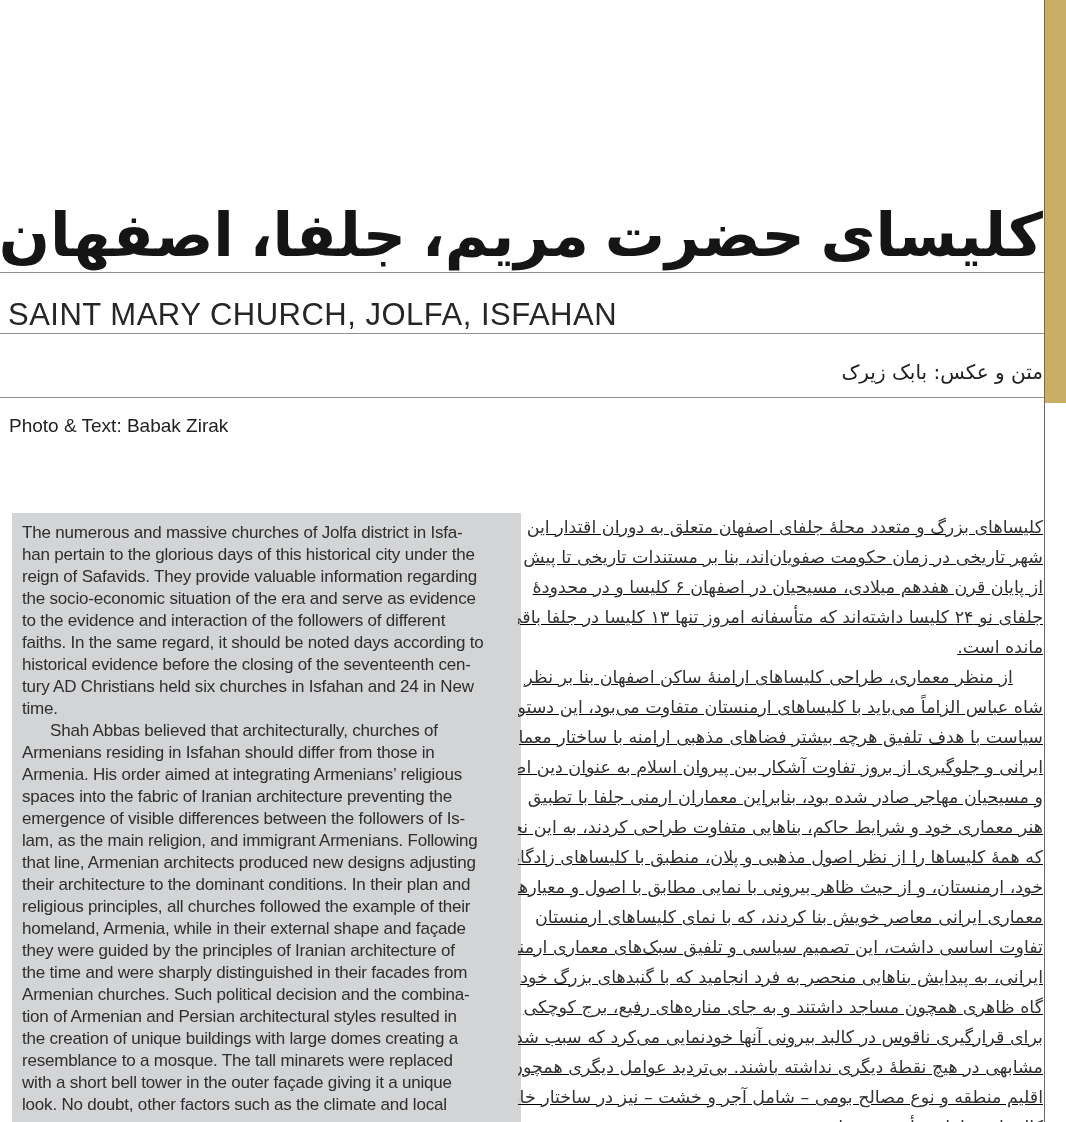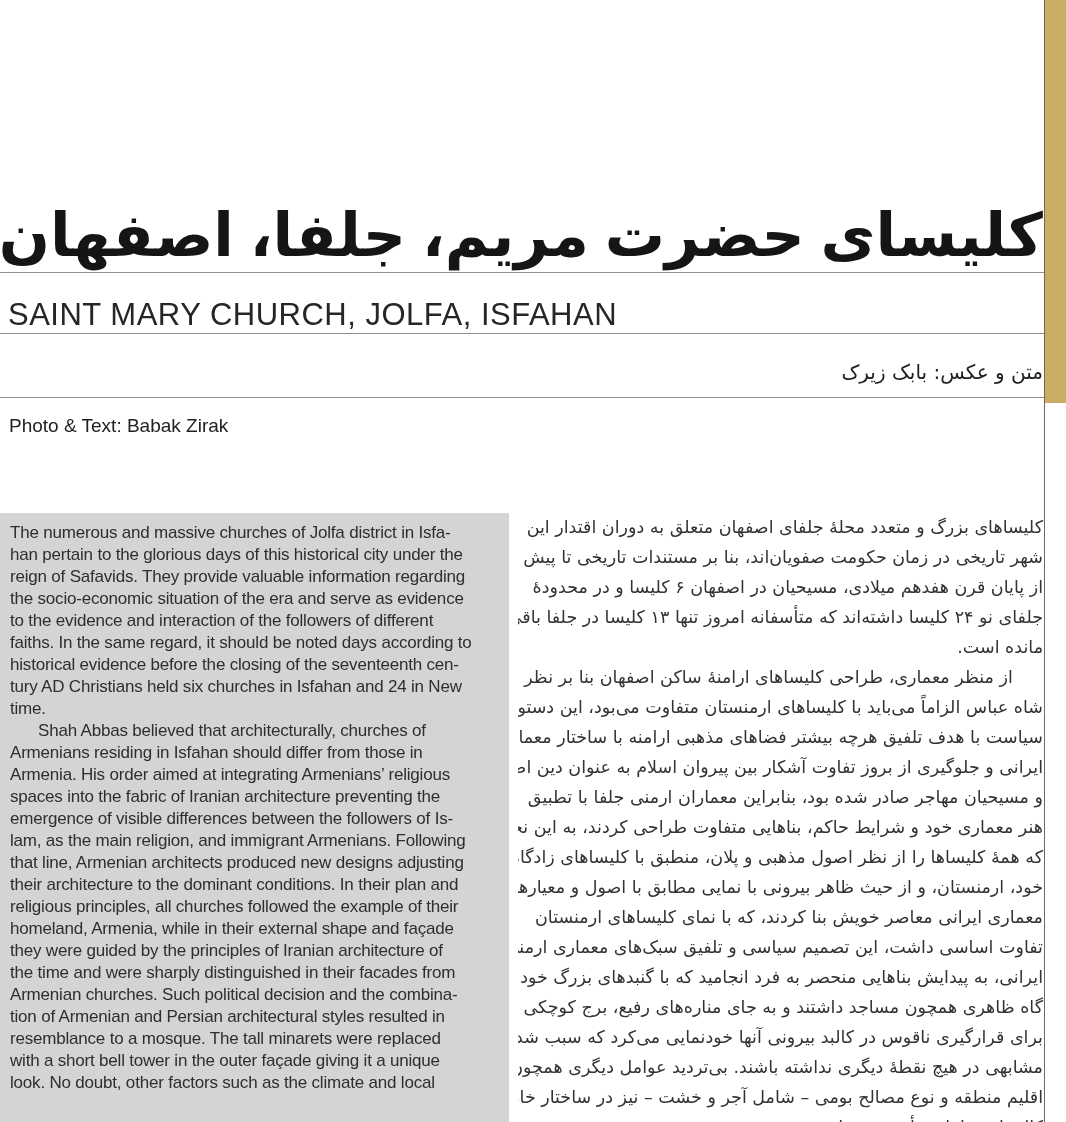--- a/index.html
+++ b/index.html
@@ -29,34 +29,35 @@
     position:absolute;left:9px;top:375px;
     font-size:19px;color:#222;white-space:nowrap;margin-top:40px;
   }
   .byline-fa{
     position:absolute;right:23px;top:360px;
     font-family:"DejaVu Sans",sans-serif;
     font-size:20px;color:#222;direction:rtl;white-space:nowrap;
   }
   
   .en-panel{
-    position:absolute;left:0;top:513px;width:509px;height:609px;
+    position:absolute;left:12px;top:513px;width:509px;height:609px;
     background:#d3d4d6;box-sizing:border-box;
     padding:9px 8px 0 10px;overflow:hidden;
   }
   .en-panel .line{
     font-size:17px;line-height:22px;letter-spacing:-0.2px;
     color:#2e2e2e;white-space:nowrap;
   }
   .en-panel .line.indent{padding-left:28px;}
   
   .fa-col{
     position:absolute;left:518px;top:508px;width:526px;height:614px;
     box-sizing:border-box;padding:4px 1px 0 0;overflow:hidden;
     direction:rtl;
+    text-decoration:underline;
   }
   .fa-col .line{
     font-family:"DejaVu Sans",sans-serif;
     font-size:17.5px;line-height:30px;
     color:#333;white-space:nowrap;text-align:right;
   }
   .fa-col .line.indent{padding-right:24px;text-align:center;}
 </style>
 </head>
 <body>
@@ -90,20 +91,21 @@
       <div class="line">emergence of visible differences between the followers of Is-</div>
       <div class="line">lam, as the main religion, and immigrant Armenians. Following</div>
       <div class="line">that line, Armenian architects produced new designs adjusting</div>
       <div class="line">their architecture to the dominant conditions. In their plan and</div>
       <div class="line">religious principles, all churches followed the example of their</div>
       <div class="line">homeland, Armenia, while in their external shape and façade</div>
       <div class="line">they were guided by the principles of Iranian architecture of</div>
       <div class="line">the time and were sharply distinguished in their facades from</div>
       <div class="line">Armenian churches. Such political decision and the combina-</div>
       <div class="line">tion of Armenian and Persian architectural styles resulted in</div>
+      <div class="line">the creation of unique buildings with large domes creating a</div>
       <div class="line">resemblance to a mosque. The tall minarets were replaced</div>
       <div class="line">with a short bell tower in the outer façade giving it a unique</div>
       <div class="line">look. No doubt, other factors such as the climate and local</div>
     </div>
 </div>
 
 <div class="fa-col">
     <div class="line">کلیساهای بزرگ و متعدد محلهٔ جلفای اصفهان متعلق به دوران اقتدار این</div>
     <div class="line">شهر تاریخی در زمان حکومت صفویان‌اند، بنا بر مستندات تاریخی تا پیش</div>
     <div class="line">از پایان قرن هفدهم میلادی، مسیحیان در اصفهان ۶ کلیسا و در محدودهٔ</div>

